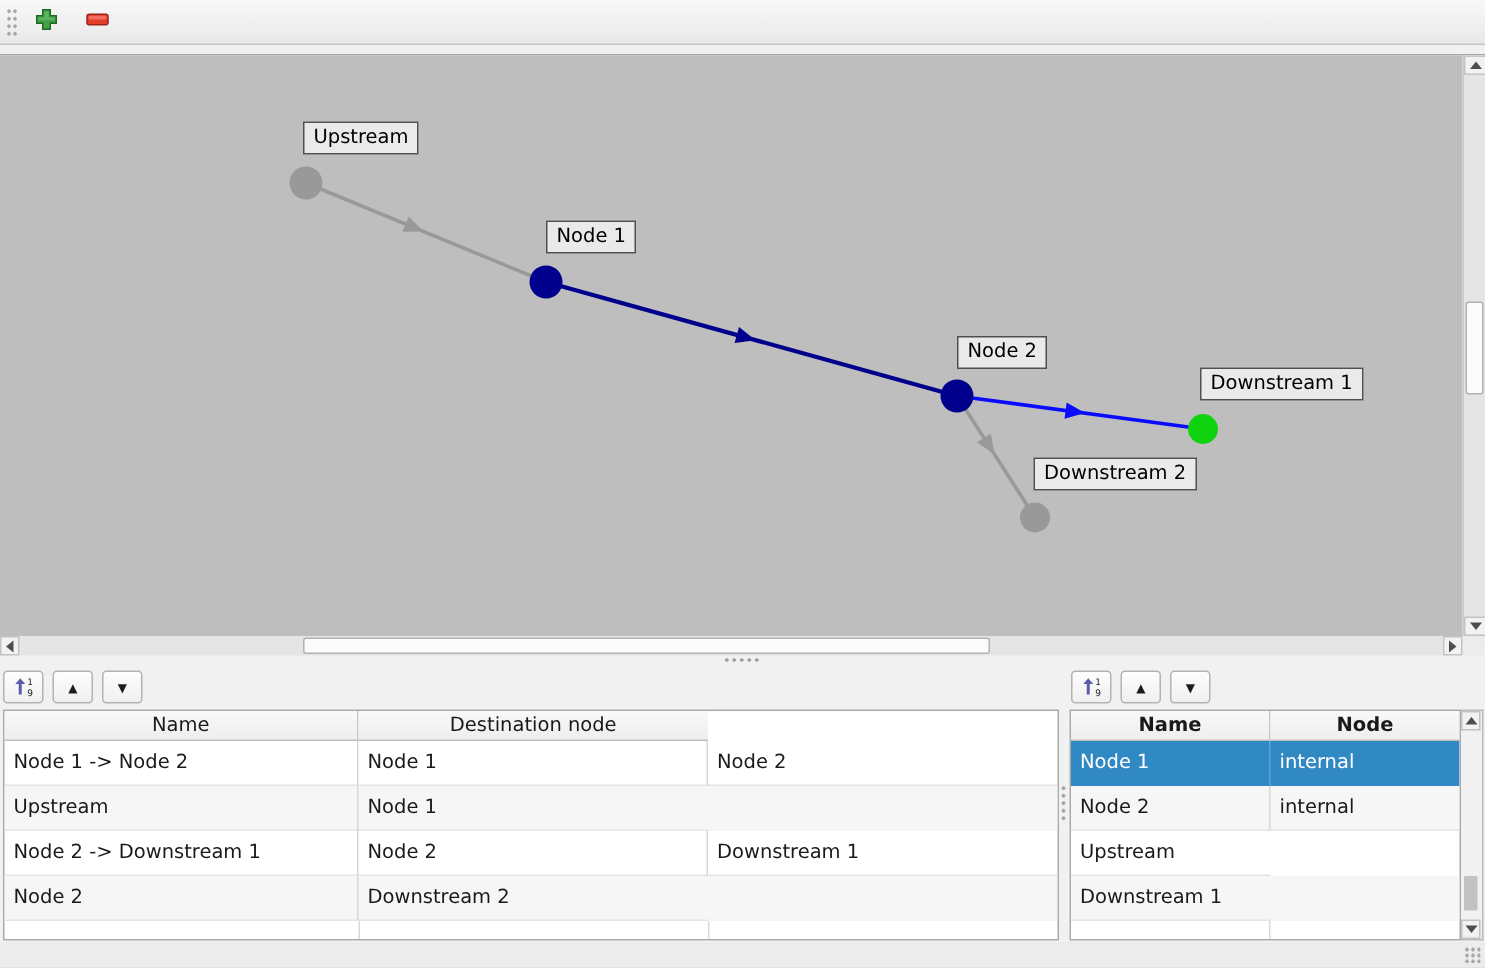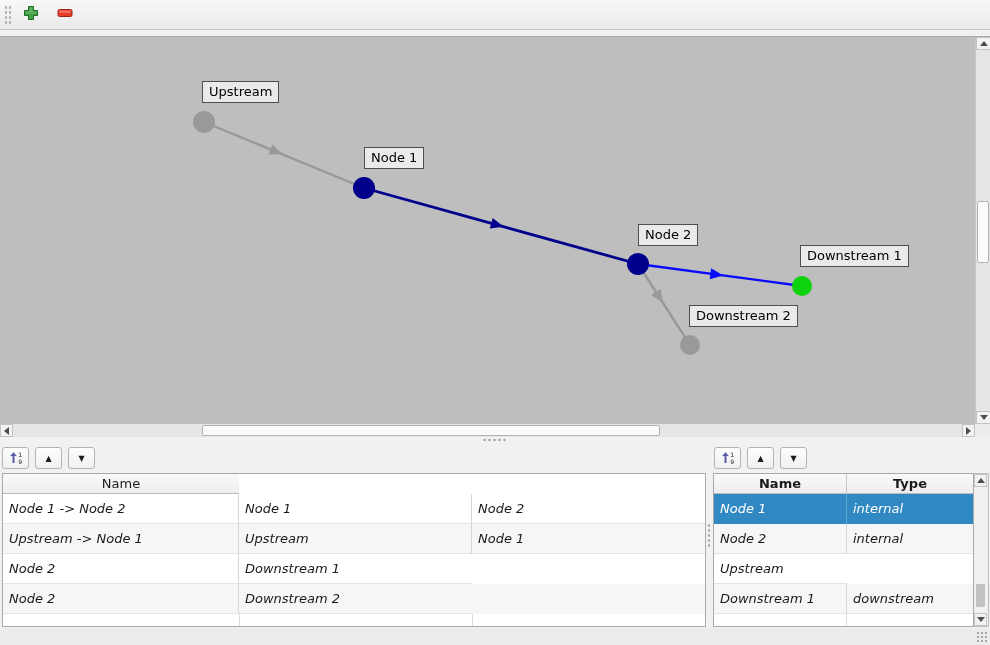--- a/index.html
+++ b/index.html
@@ -48,21 +48,21 @@
   .mini-toolbar { height:30px; flex:none; display:flex; align-items:center; padding-left:2px; }
   .mini-btn { width:27px; height:22px; margin-right:6px; background:linear-gradient(#fdfdfd,#f0f0f0); border:1px solid #b3b3b3; border-radius:3px; display:flex; align-items:center; justify-content:center; font-size:8px; color:#1c1c1c; }
   .mini-btn svg text { font-family:"DejaVu Sans",sans-serif; }
 
   
   .table { background:#fff; border:1px solid #a9a9a9; display:flex; flex-direction:column; overflow:hidden; }
   .panel.left .table { width:704px; height:154px; margin-left:2px; }
   .panel.right .table-zone { display:flex; height:154px; margin-left:1px; }
   .panel.right .table { width:261px; height:154px; }
   .t-header { flex:none; display:grid; height:20px; }
-  .t-row { flex:none; display:grid; height:30px;font-style:italic; }
+  .t-row { flex:none; display:grid; height:30px; }
   .t-filler { flex:1; }
   .left-grid { grid-template-columns:236px 233px 1fr; }
   .right-grid { grid-template-columns:133px 1fr; }
   .t-hcell { background:linear-gradient(#f9f9f9,#eeeeee); border-right:1px solid #c6c6c6; border-bottom:1px solid #bcbcbc; text-align:center; line-height:19px; font-size:13px; overflow:hidden; }
   .t-hcell:last-child { border-right:none; }
   .bold-head .t-hcell { font-weight:bold; }
   .t-cell { padding:0 6px; line-height:29px; border-right:1px solid #d6d6d6; border-bottom:1px solid #e4e4e4; overflow:hidden; white-space:nowrap; }
   .t-cell:last-child { border-right:none; }
   .t-row.alt { background:#f6f6f6; }
   .t-row.selected { color:#fff; }
@@ -170,32 +170,33 @@
         <div class="mini-btn">
             <span>▲</span>
           </div>
         <div class="mini-btn">
             <span>▼</span>
           </div>
       </div>
       <div class="table" id="edge-table">
           <div class="t-header left-grid">
             <div class="t-hcell">Name</div>
+            <div class="t-hcell">Destination node</div>
           </div>
           <div class="t-row left-grid">
             <div class="t-cell">Node 1 -&gt; Node 2</div>
             <div class="t-cell">Node 1</div>
             <div class="t-cell">Node 2</div>
           </div>
           <div class="t-row left-grid alt">
-            <div class="t-cell">Upstream -&gt; Node 1</div>
             <div class="t-cell">Upstream</div>
             <div class="t-cell">Node 1</div>
           </div>
           <div class="t-row left-grid">
+            <div class="t-cell">Node 2 -&gt; Downstream 1</div>
             <div class="t-cell">Node 2</div>
             <div class="t-cell">Downstream 1</div>
           </div>
           <div class="t-row left-grid alt">
             <div class="t-cell">Node 2</div>
             <div class="t-cell">Downstream 2</div>
           </div>
           <div class="t-filler left-fill"></div>
         </div>
     </div>
@@ -218,36 +219,35 @@
             <span>▲</span>
           </div>
         <div class="mini-btn">
             <span>▼</span>
           </div>
       </div>
       <div class="table-zone">
         <div class="table" id="node-table">
             <div class="t-header right-grid bold-head">
               <div class="t-hcell">Name</div>
-              <div class="t-hcell">Type</div>
+              <div class="t-hcell">Node</div>
             </div>
             <div class="t-row right-grid selected" style="background: rgb(49, 137, 196);">
               <div class="t-cell">Node 1</div>
               <div class="t-cell">internal</div>
             </div>
             <div class="t-row right-grid alt">
               <div class="t-cell">Node 2</div>
               <div class="t-cell">internal</div>
             </div>
             <div class="t-row right-grid">
               <div class="t-cell">Upstream</div>
             </div>
             <div class="t-row right-grid alt">
               <div class="t-cell">Downstream 1</div>
-              <div class="t-cell">downstream</div>
             </div>
             <div class="t-filler right-fill"></div>
           </div>
         <div class="tbl-vscroll">
           <div class="sb-btn v" style="top:0;">
               <span class="arr up"></span>
             </div>
           <div class="tbl-thumb" style="top:110px; height:23px;"></div>
           <div class="sb-btn v" style="bottom:0; top:auto;">
               <span class="arr down"></span>

